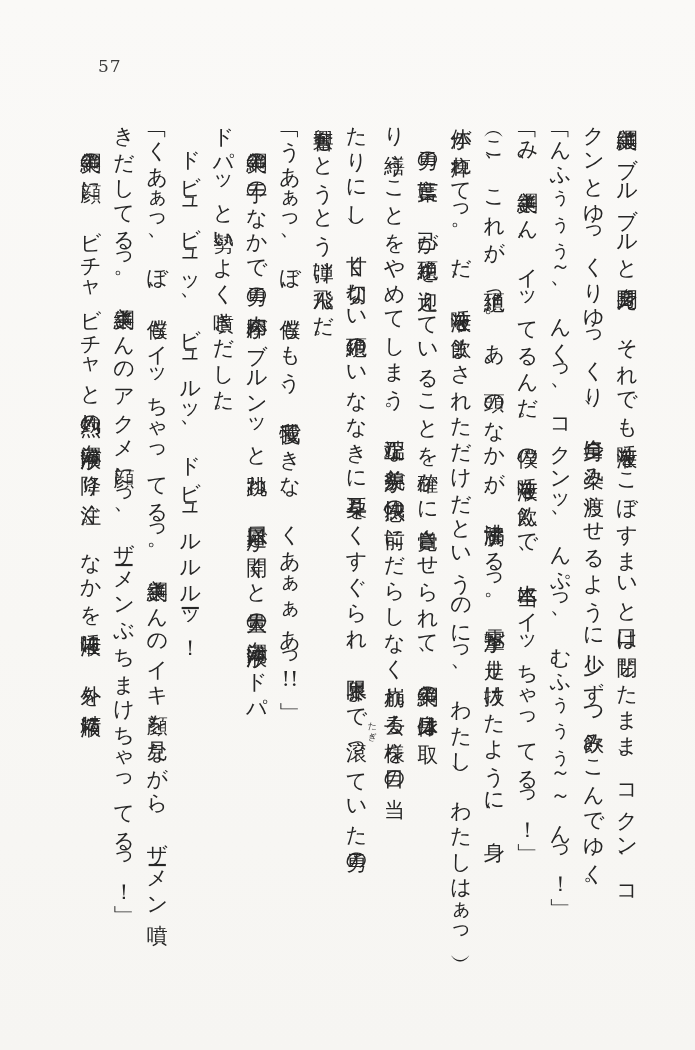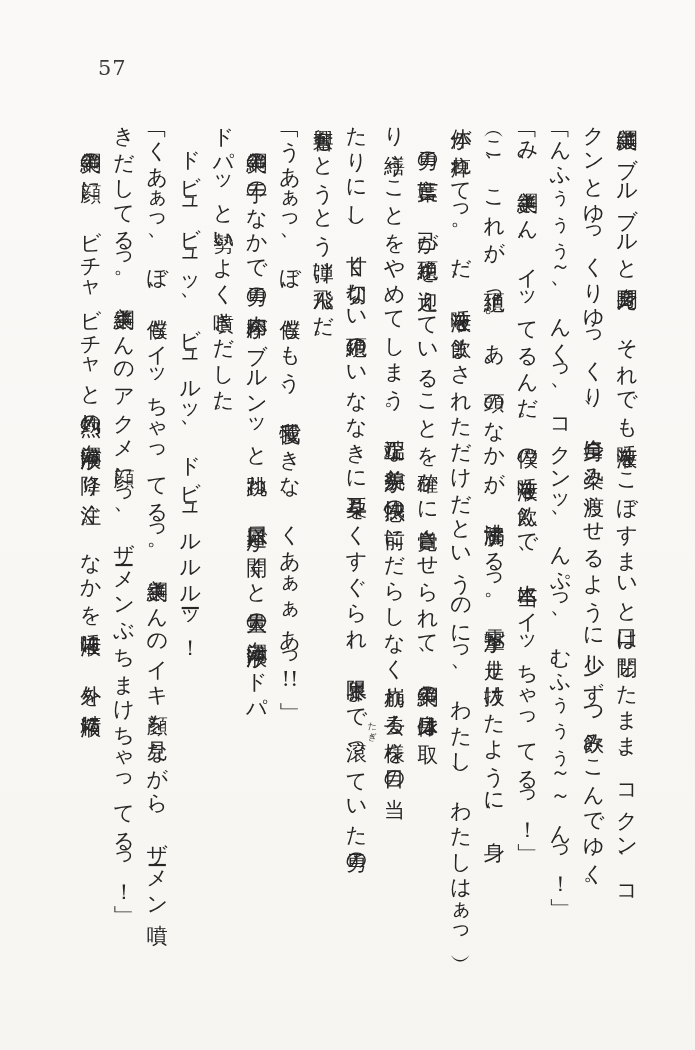--- a/index.html
+++ b/index.html
@@ -16,21 +16,21 @@
   }
   .page {
     position: absolute;
     inset: 0;
     background: linear-gradient(180deg, #faf9f7 0%, #f8f7f4 60%, #f6f5f2 100%);
   }
   .page-number {
     position: absolute;
     left: 98px;
     top: 56px;
-    font-size: 21px;
+    font-size: 17px;
     color: #3a3a3a;
     letter-spacing: 1px;
     font-style: normal;
     text-align: center;
   }
   .text-block {
     position: absolute;
     top: 112px;
     right: 52px;
     height: 896px;

